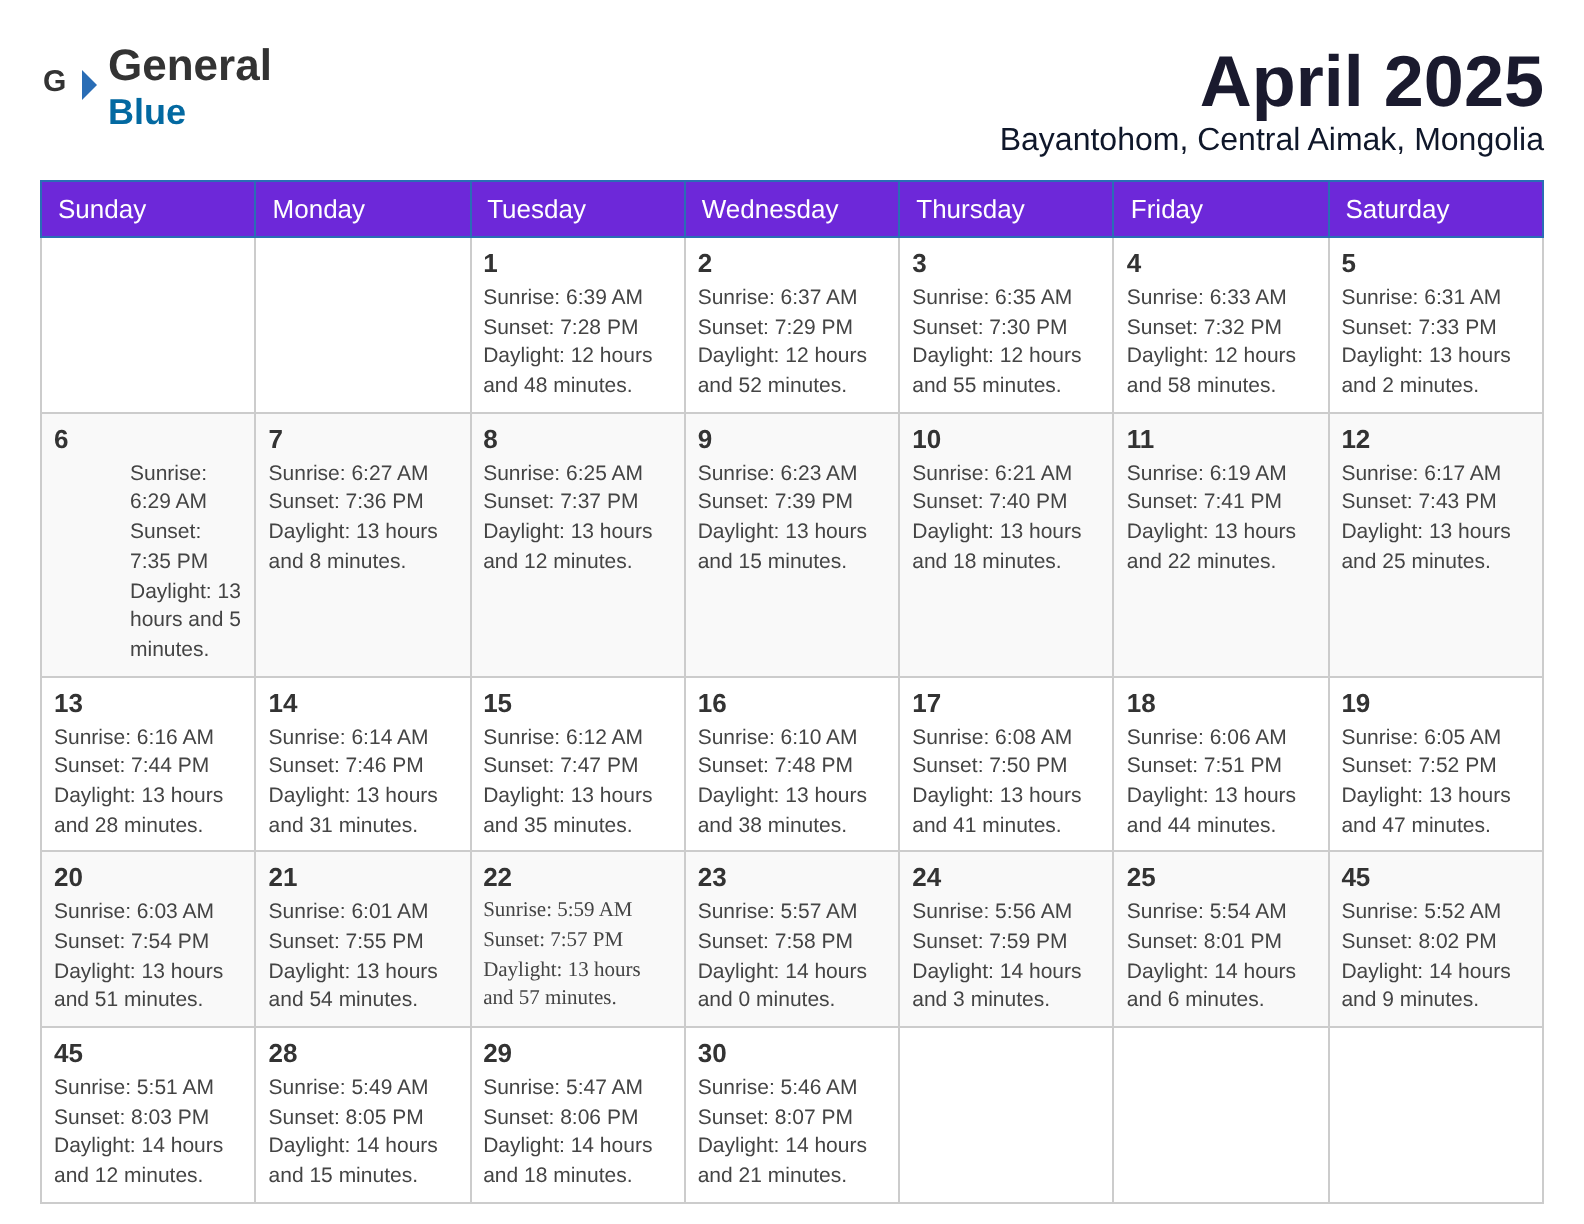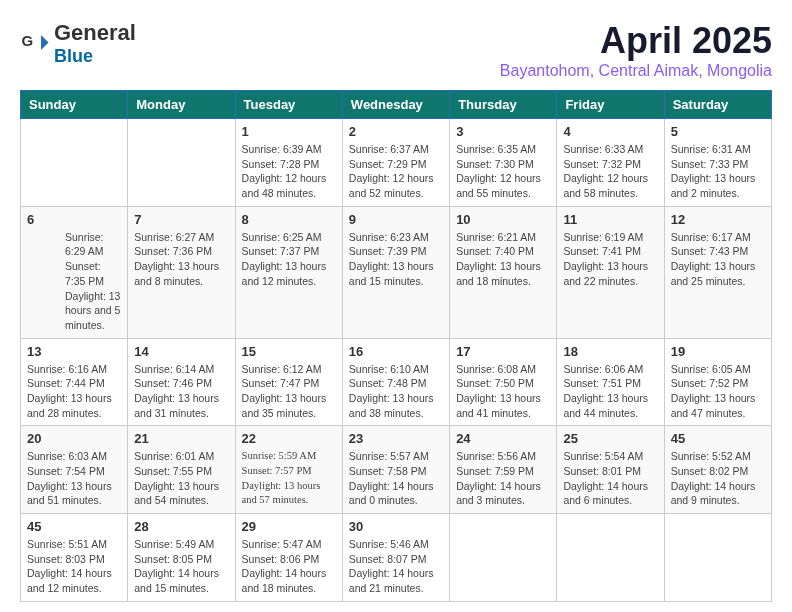--- a/index.html
+++ b/index.html
@@ -38,34 +38,34 @@
     .title-area {
       text-align: right;
     }
     .month-title {
       font-size: 36px;
       font-weight: bold;
       color: #1a1a2e;
     }
     .location-title {
       font-size: 16px;
-      color: #8b5cf6;
+      color: #0f172a;
     }
     .calendar-table {
       width: 100%;
       border-collapse: collapse;
       border: 1px solid #ccc;
     }
     .calendar-table th {
-      background-color: #0f766e;
+      background-color: #6d28d9;
       color: white;
       text-align: left;
       padding: 6px 8px;
       font-size: 13px;
-      font-weight: bold;
+      font-weight: normal;
       border: 1px solid #2a6db5;
     }
     .calendar-table td {
       vertical-align: top;
       padding: 5px 6px;
       border: 1px solid #ccc;
       width: calc(100% / 7);
       min-height: 80px;
       font-size: 11px;
       color: #333;

